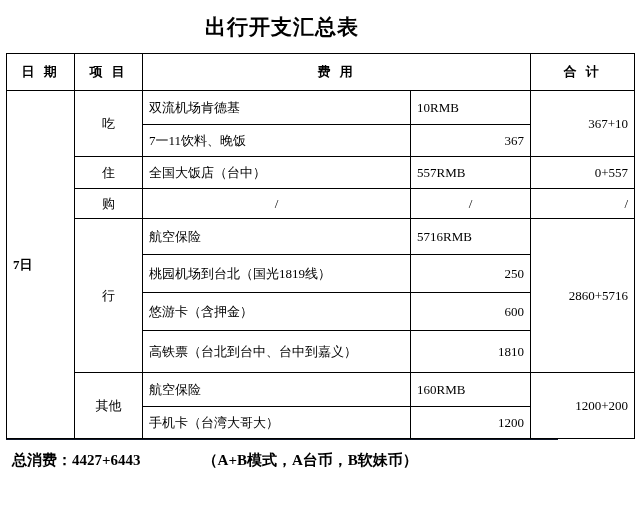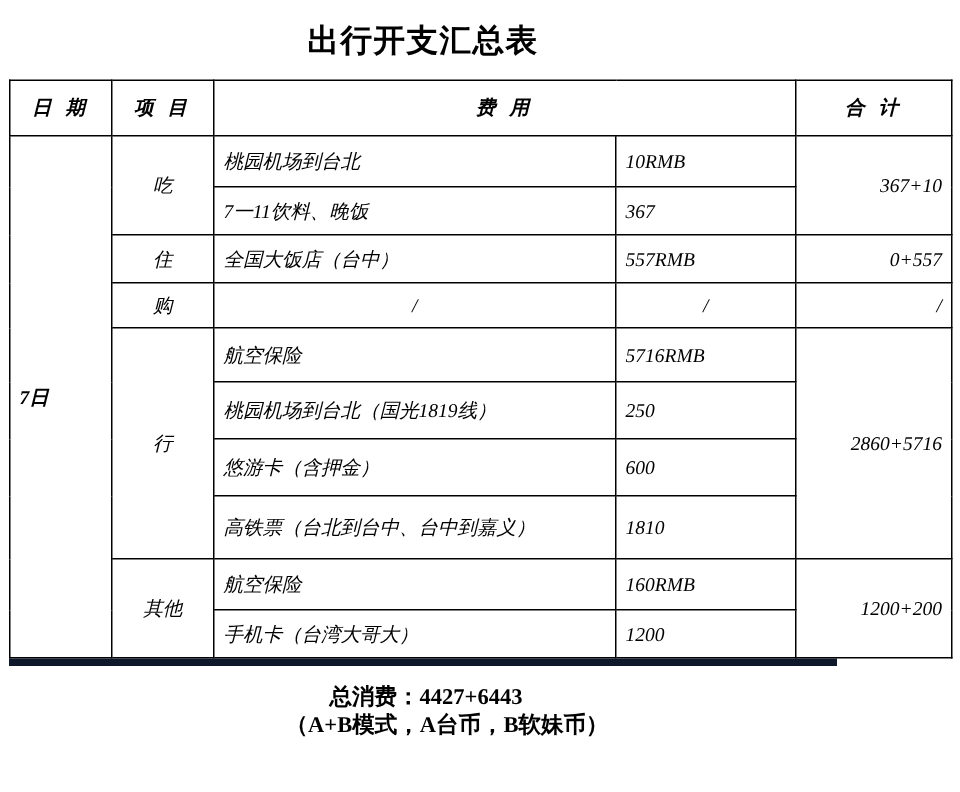--- a/index.html
+++ b/index.html
@@ -33,33 +33,33 @@
     width: 628px;
     margin: 0 6px;
     table-layout: fixed;
   }
   table.sheet td {
     border: 1px solid #000000;
     font-size: 13px;
     font-family: "Liberation Serif", serif;
     padding: 0 6px;
     vertical-align: middle;
-    font-style: italic;
   }
   .hdr {
     text-align: center;
     font-weight: bold;
     font-size: 15px;
     height: 36px;
     letter-spacing: 3px;
   }
   .ctr {
     text-align: center;
   }
   .rgt {
+    text-align: right;
     padding-right: 8px;
   }
   .lft {
     text-align: left;
   }
   .daycell {
     font-weight: bold;
     font-size: 14px;
   }
   .catcell {
@@ -79,30 +79,29 @@
   .r-go3  { height: 38px; }
   .r-go4  { height: 42px; }
   .r-oth1 { height: 34px; }
   .r-oth2 { height: 32px; }
   .footer {
     margin: 0 6px;
     padding: 11px 2px 0 6px;
     font-size: 15px;
     font-weight: bold;
     font-family: "Liberation Serif", serif;
-    border-top: 5px solid #0f172a;
+    border-top: 1px solid #0f172a;
     display: flex;
     align-items: center;
-    flex-direction: column;
   }
   .footer .total {
     white-space: nowrap;
   }
   .footer .note {
-    margin-left: 28px;
+    margin-left: 62px;
     white-space: nowrap;
   }
 </style>
 </head>
 <body>
 
 <div class="page">
 
   <div class="title">出行开支汇总表</div>
 
@@ -118,21 +117,21 @@
       <tr>
         <td class="hdr">日 期</td>
         <td class="hdr">项 目</td>
         <td class="hdr" colspan="2">费 用</td>
         <td class="hdr">合 计</td>
       </tr>
 
       <tr class="r-eat1">
         <td class="daycell" rowspan="10">7日</td>
         <td class="catcell" rowspan="2">吃</td>
-        <td class="lft">桃园机场到台北</td>
+        <td class="lft">双流机场肯德基</td>
         <td class="lft">10RMB</td>
         <td class="totcell" rowspan="2">367+10</td>
       </tr>
       <tr class="r-eat2">
         <td class="lft">7一11饮料、晚饭</td>
         <td class="rgt">367</td>
       </tr>
 
       <tr class="r-stay">
         <td class="catcell">住</td>

